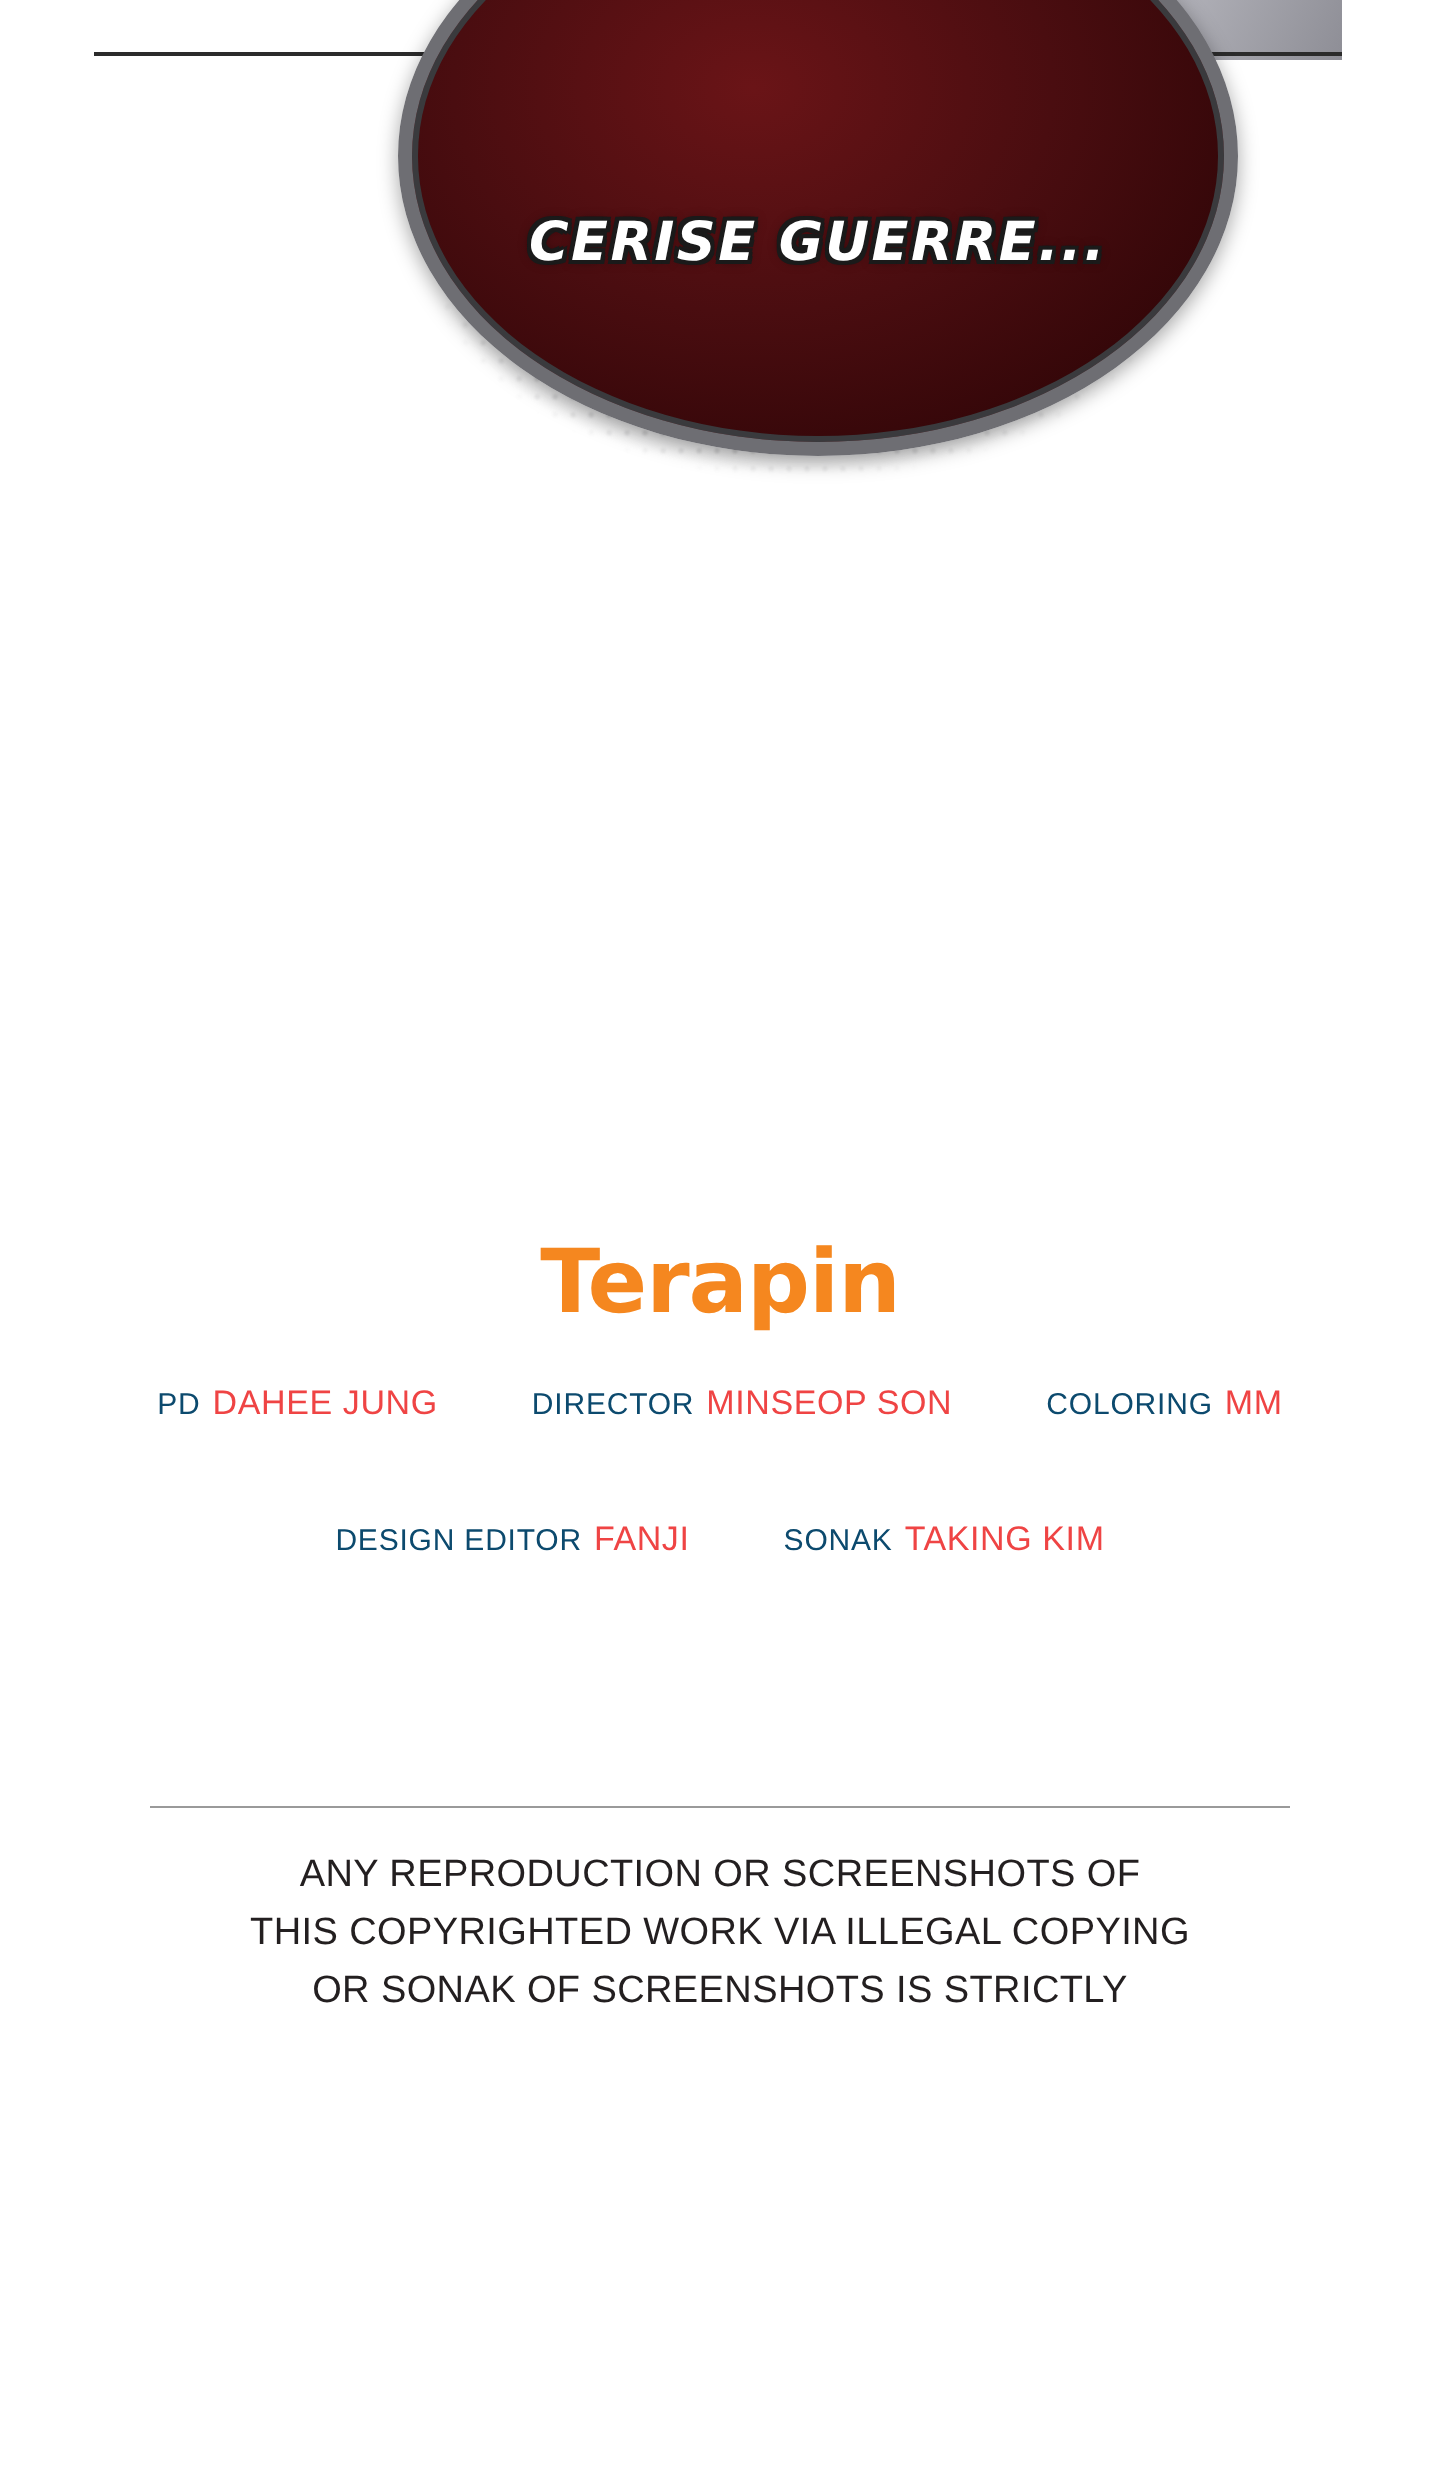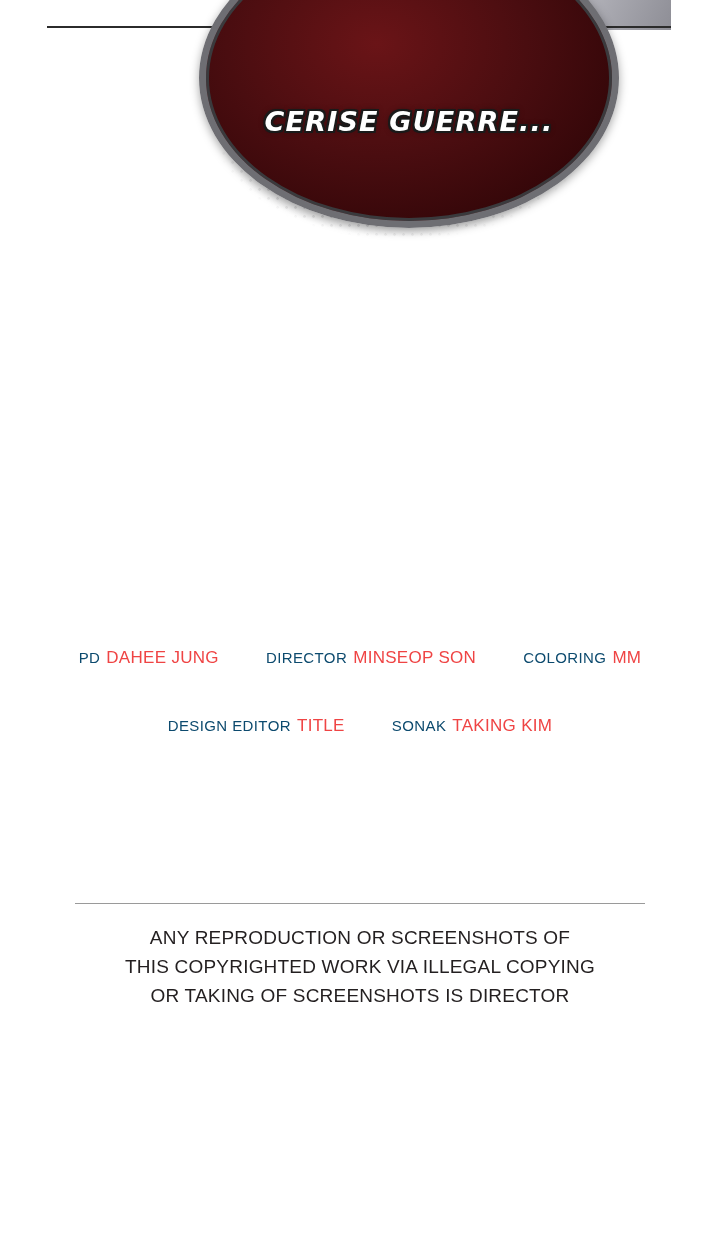--- a/index.html
+++ b/index.html
@@ -182,42 +182,43 @@
 <div class="panel-top">
   <div class="grey-wedge"></div>
   <div class="panel-edge"></div>
   <div class="splash"></div>
   <div class="speech-bubble">
     <span class="bubble-text">CERISE GUERRE...</span>
   </div>
 </div>
 
 <div class="credits">
+  <div class="studio-logo">Terapin</div>
 
   <div class="credit-row">
     <span class="credit-item">
       <span class="credit-role">PD</span><span class="credit-name">DAHEE JUNG</span>
     </span>
     <span class="credit-item">
       <span class="credit-role">DIRECTOR</span><span class="credit-name">MINSEOP SON</span>
     </span>
     <span class="credit-item">
       <span class="credit-role">COLORING</span><span class="credit-name">MM</span>
     </span>
   </div>
 
   <div class="credit-row second">
     <span class="credit-item">
-      <span class="credit-role">DESIGN EDITOR</span><span class="credit-name">TITLE</span>
+      <span class="credit-role">DESIGN EDITOR</span><span class="credit-name">FANJI</span>
     </span>
     <span class="credit-item">
       <span class="credit-role">SONAK</span><span class="credit-name">TAKING KIM</span>
     </span>
   </div>
 </div>
 
 <div class="divider"></div>
 
 <div class="copyright">
   <div>ANY REPRODUCTION OR SCREENSHOTS OF</div>
   <div>THIS COPYRIGHTED WORK VIA ILLEGAL COPYING</div>
-  <div>OR TAKING OF SCREENSHOTS IS DIRECTOR</div>
+  <div>OR SONAK OF SCREENSHOTS IS STRICTLY</div>
 </div>
 
 </body></html>

